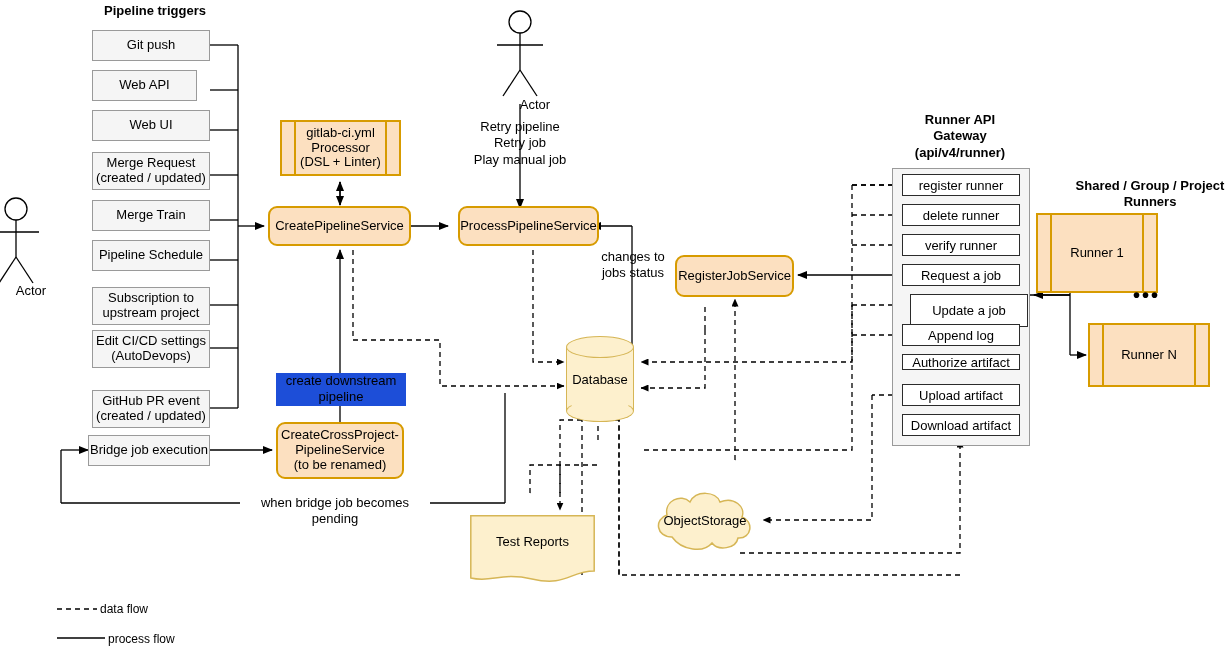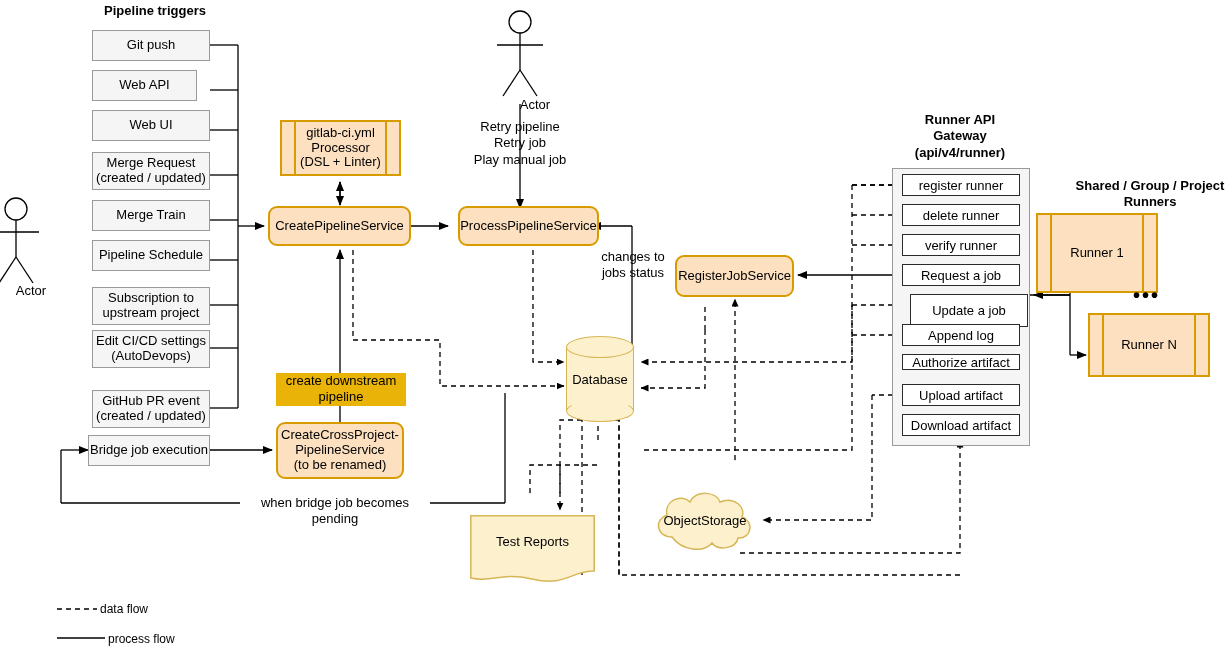--- a/index.html
+++ b/index.html
@@ -318,38 +318,38 @@
   <div class="api" style="left:902px;top:414px;width:118px;height:22px;">
     <span>Download artifact</span>
   </div>
 
   <div class="node component" style="left:1036px;top:213px;width:122px;height:80px;">
     <span class="bar" style="left:12px;"></span>
     <span class="bar" style="right:12px;"></span>
     <span>Runner 1</span>
   </div>
   <div class="ellipsis" style="left:1133px;top:284px;">•••</div>
-  <div class="node component" style="left:1088px;top:313px;width:122px;height:64px;text-align:right;">
+  <div class="node component" style="left:1088px;top:323px;width:122px;height:64px;text-align:right;">
     <span class="bar" style="left:12px;"></span>
     <span class="bar" style="right:12px;"></span>
     <span>Runner N</span>
   </div>
 
   <div class="lbl" style="left:455px;top:119px;width:130px;">
     <div>Retry pipeline</div>
     <div>Retry job</div>
     <div>Play manual job</div>
   </div>
 
   <div class="lbl" style="left:588px;top:249px;width:90px;">
     <div>changes to</div>
     <div>jobs status</div>
   </div>
 
-  <div class="lbl" style="left:276px;top:373px;width:130px;background:#eab308;">
+  <div class="lbl" style="left:276px;top:373px;width:130px;background:#1d4ed8;">
     <div>create downstream</div>
     <div>pipeline</div>
   </div>
 
   <div class="lbl" style="left:240px;top:495px;width:190px;background:#fff;">
     <div>when bridge job becomes pending</div>
   </div>
 
   <svg class="legend" style="left:55px;top:600px;width:120px;height:45px;" viewBox="0 0 120 45">
     <path d="M2,9 L42,9" stroke="#000" stroke-width="1.3" stroke-dasharray="5,4" fill="none"></path>

